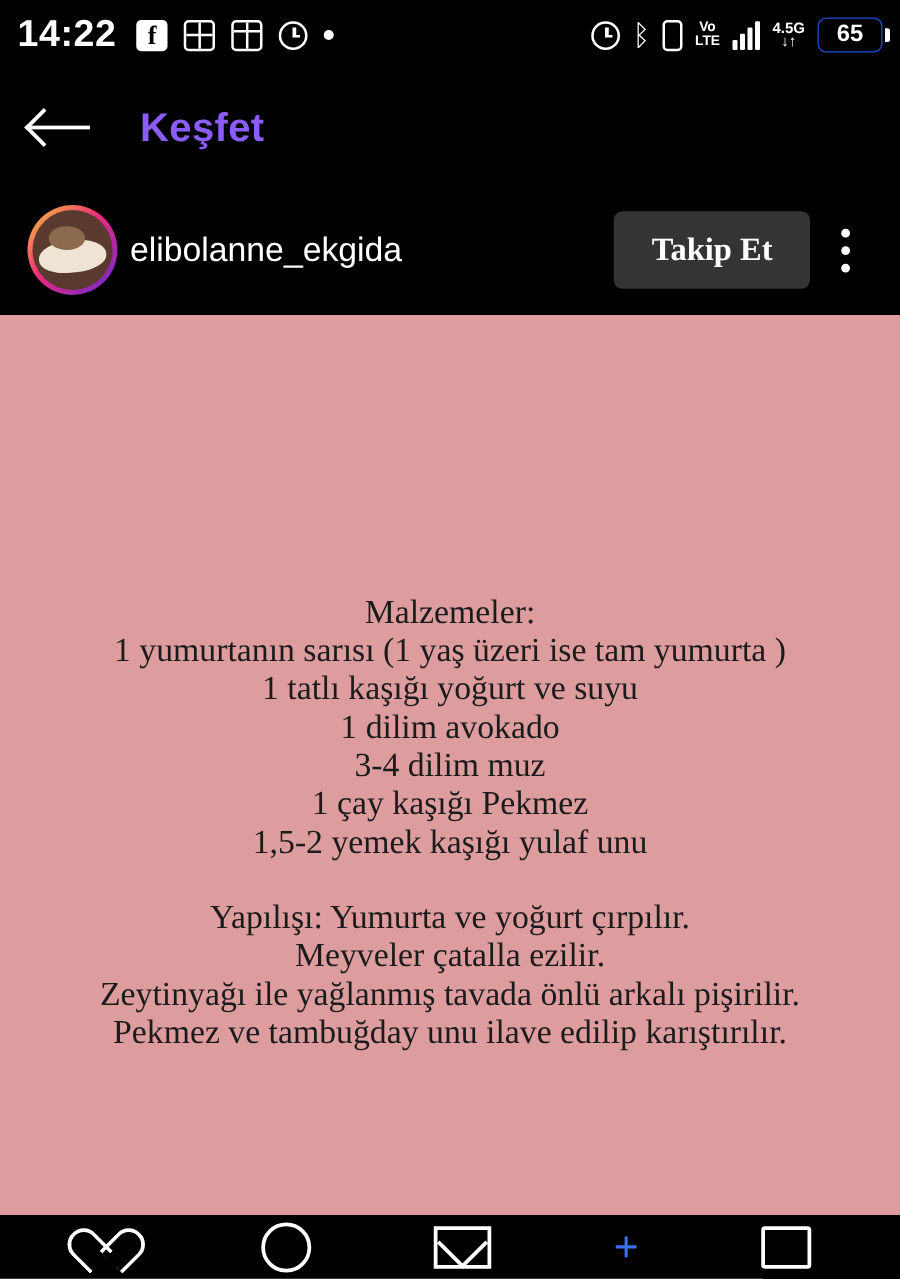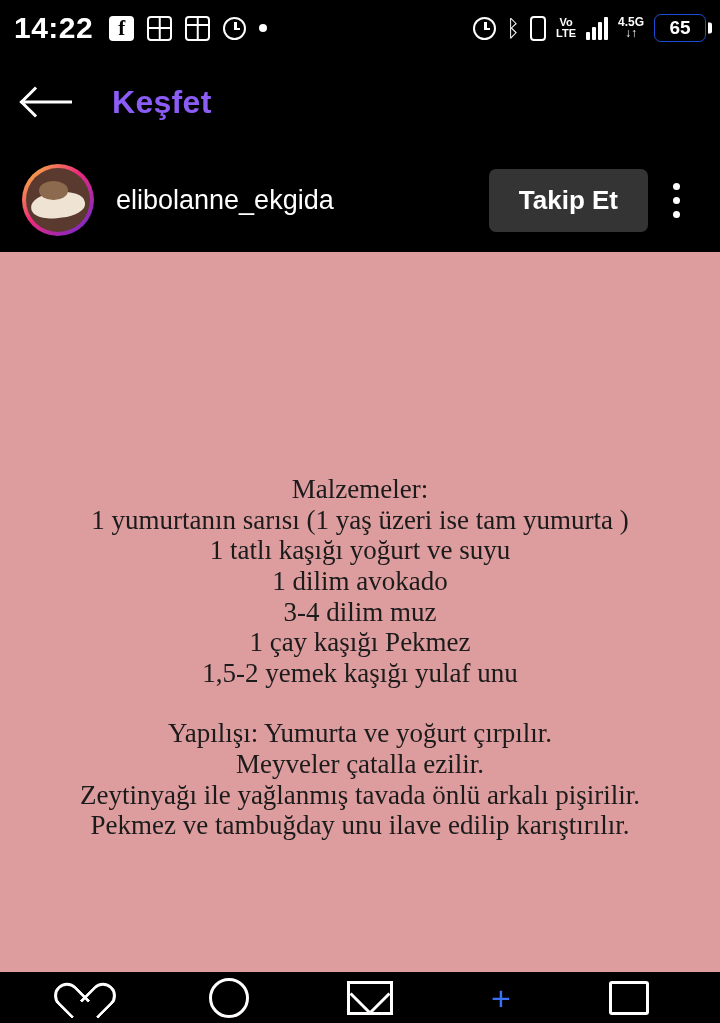--- a/index.html
+++ b/index.html
@@ -134,27 +134,27 @@
   .avatar-inner::before {
     content: ""; position: absolute; left: 8%; top: 38%; width: 84%; height: 40%;
     background: #efe3d3; border-radius: 50% 50% 45% 45%;
     transform: rotate(-6deg);
   }
   .avatar-inner::after {
     content: ""; position: absolute; left: 20%; top: 20%; width: 45%; height: 30%;
     background: #8c6a4e; border-radius: 50%;
   }
   .username {
-    color: #fff; font-size: 27px; margin-left: 22px; font-weight: 400;
+    color: #fff; font-size: 27px; margin-left: 10px; font-weight: 400;
     white-space: nowrap; overflow: hidden; text-overflow: ellipsis;
   }
   .follow-btn {
     margin-left: auto; background: #343434; color: #fff; border: none;
     border-radius: 7px; font-size: 26px; font-weight: 700;
-    padding: 16px 30px; font-family: Liberation Sans, sans-serif;
+    padding: 16px 30px; font-family: Liberation Serif, serif;
     cursor: pointer;
   }
   .kebab {
     width: 44px; height: 60px; margin-left: 6px;
     display: flex; flex-direction: column; align-items: center;
     justify-content: center; gap: 7px; cursor: pointer;
   }
   .kebab i { width: 7px; height: 7px; background: #fff; border-radius: 50%; display: block; }
 
   

